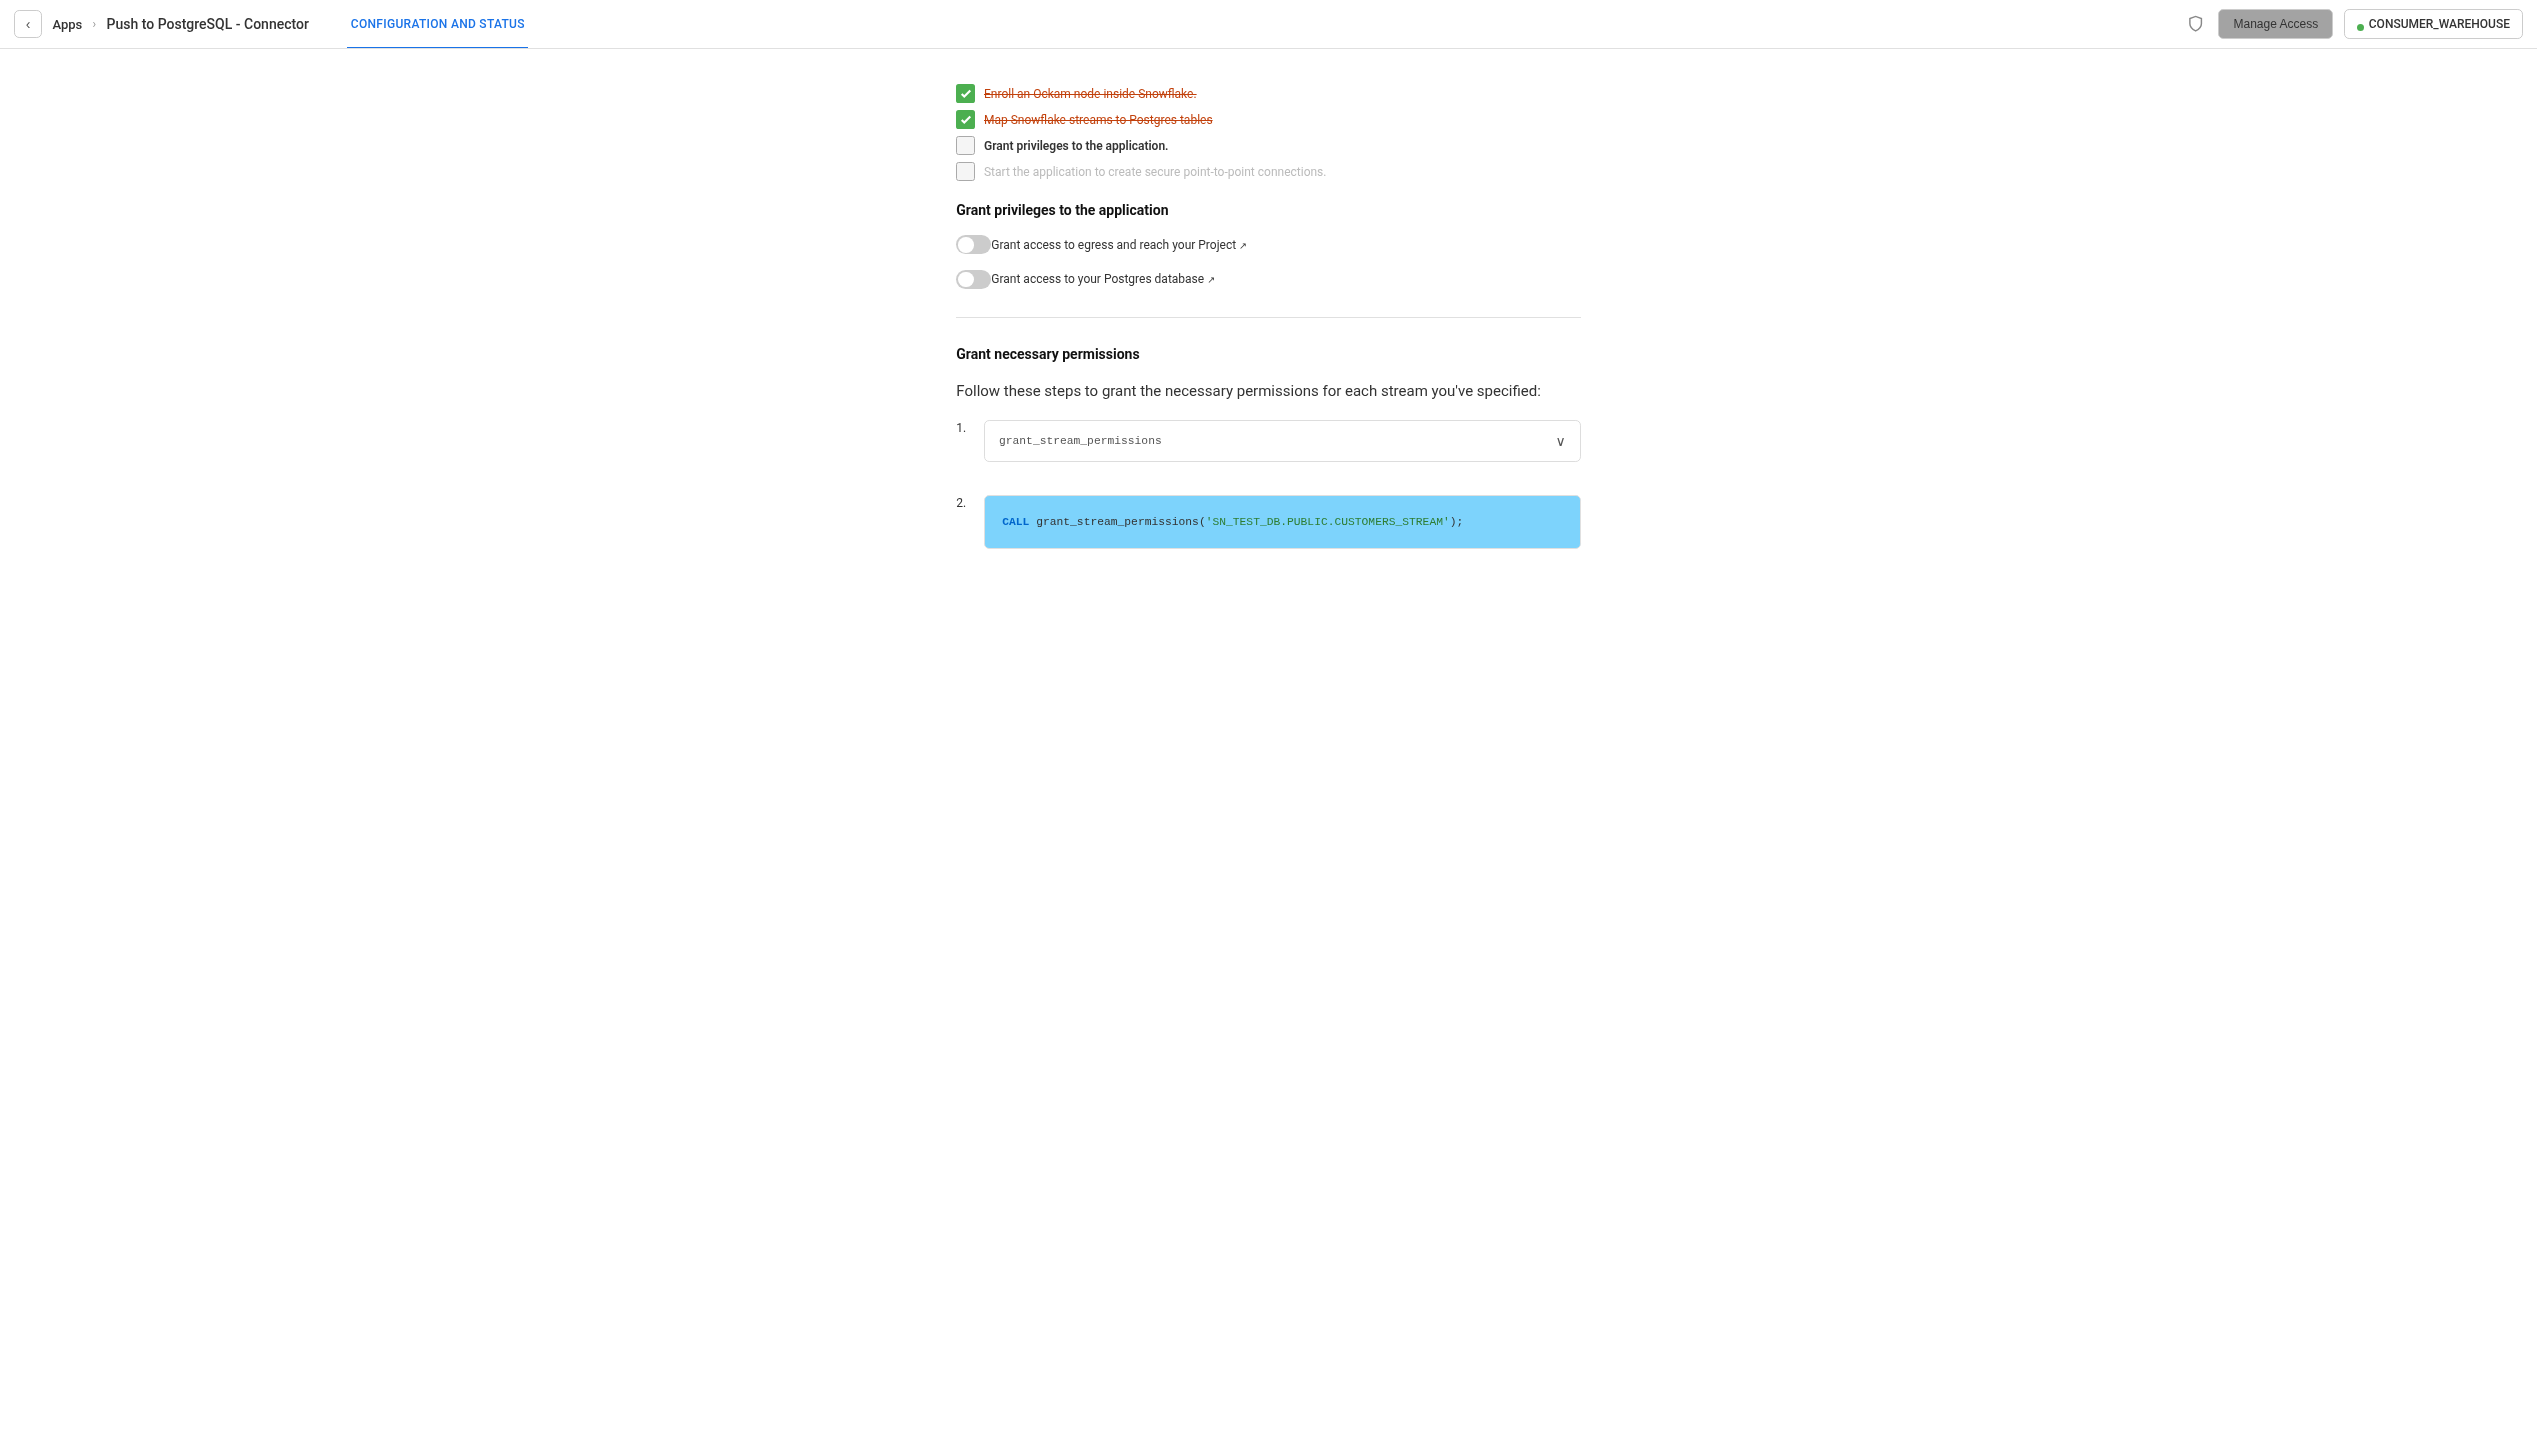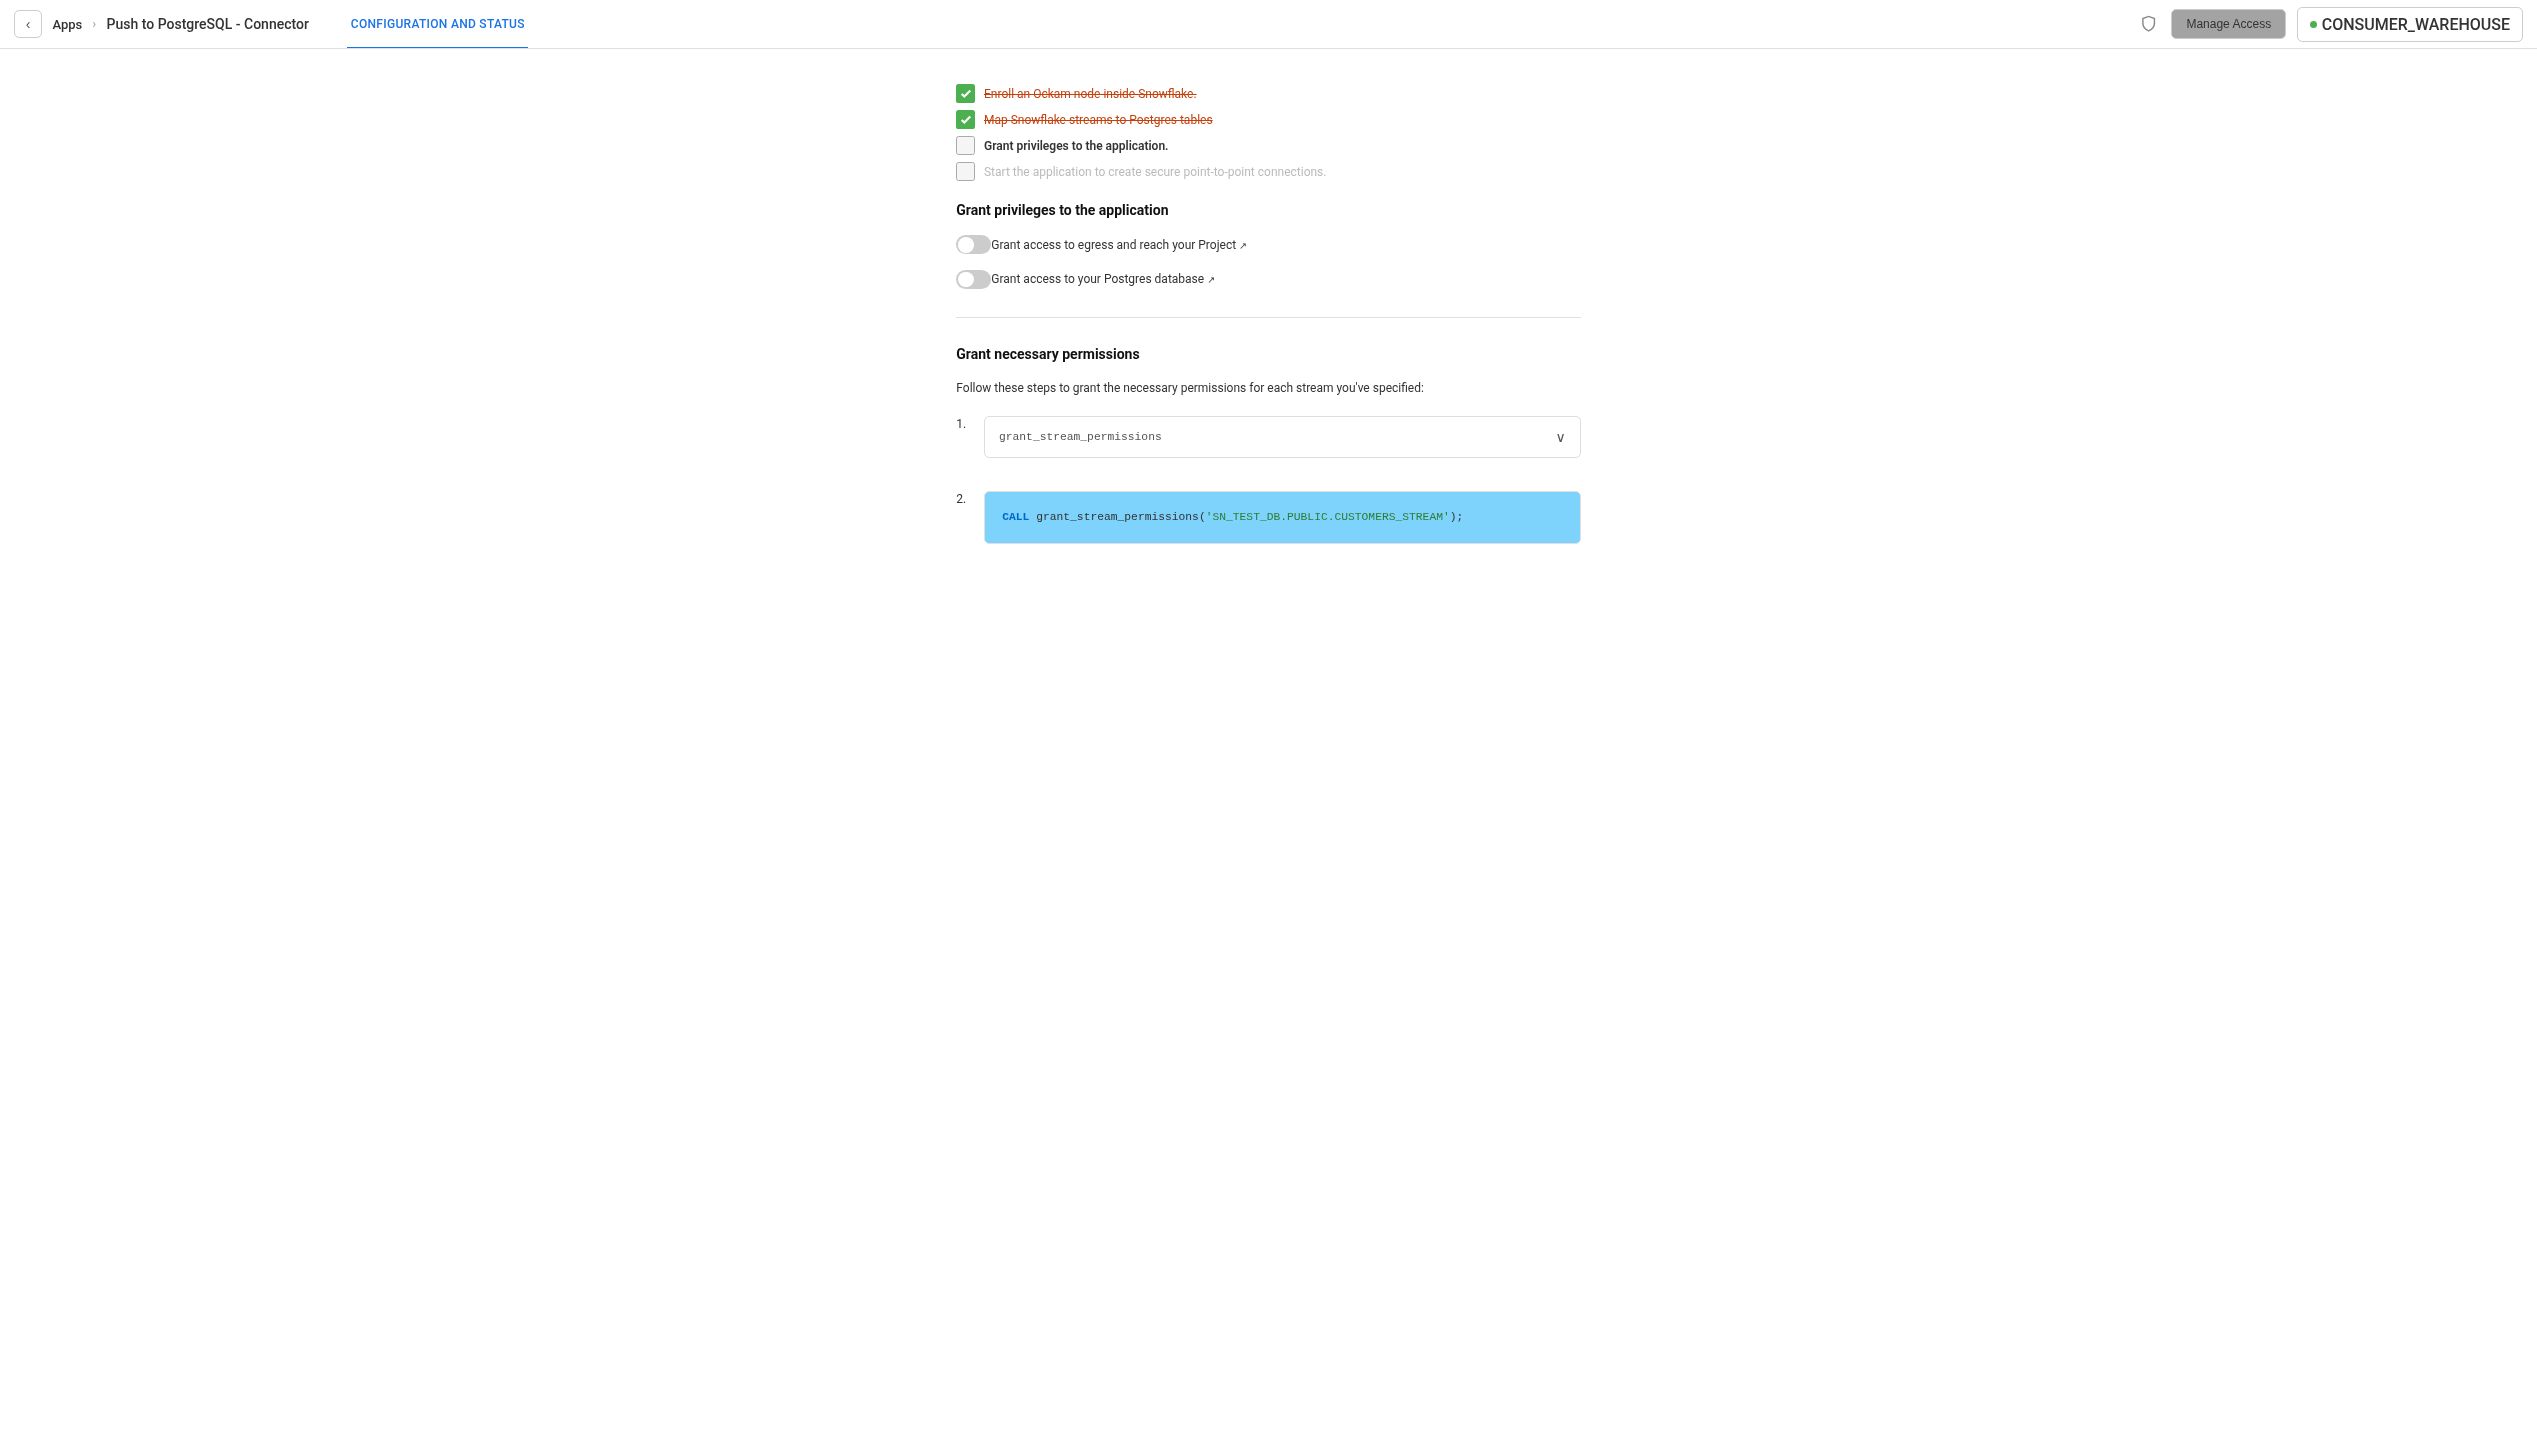--- a/index.html
+++ b/index.html
@@ -103,26 +103,26 @@
       background: #a3a3a3;
       padding: 7px 14px;
       font-size: 12px;
       font-weight: 500;
       cursor: pointer;
       color: #333;
     }
 
     .warehouse-badge {
       display: flex;
-      align-items: center;
+      align-items: flex-end;
       gap: 5.2px;
       border: 0.9px solid #ccc;
       border-radius: 5.2px;
       padding: 7px 12px;
-      font-size: 16px;
+      font-size: 12px;
       font-weight: 500;
       color: #333;
       cursor: pointer;
     }
 
     .warehouse-dot {
       width: 7px;
       height: 7px;
       border-radius: 50%;
       background: #4caf50;
@@ -240,21 +240,21 @@
 
     
     .divider {
       border: none;
       border-top: 0.9px solid #e0e0e0;
       margin: 28px 0;
     }
 
     
     .section-description {
-      font-size: 12px;
+      font-size: 15px;
       color: #333;
       margin-bottom: 17.3px;
       line-height: 1.6;
       margin-top: 14px;
     }
 
     .numbered-list {
       padding-left: 0;
       list-style: none;
     }

